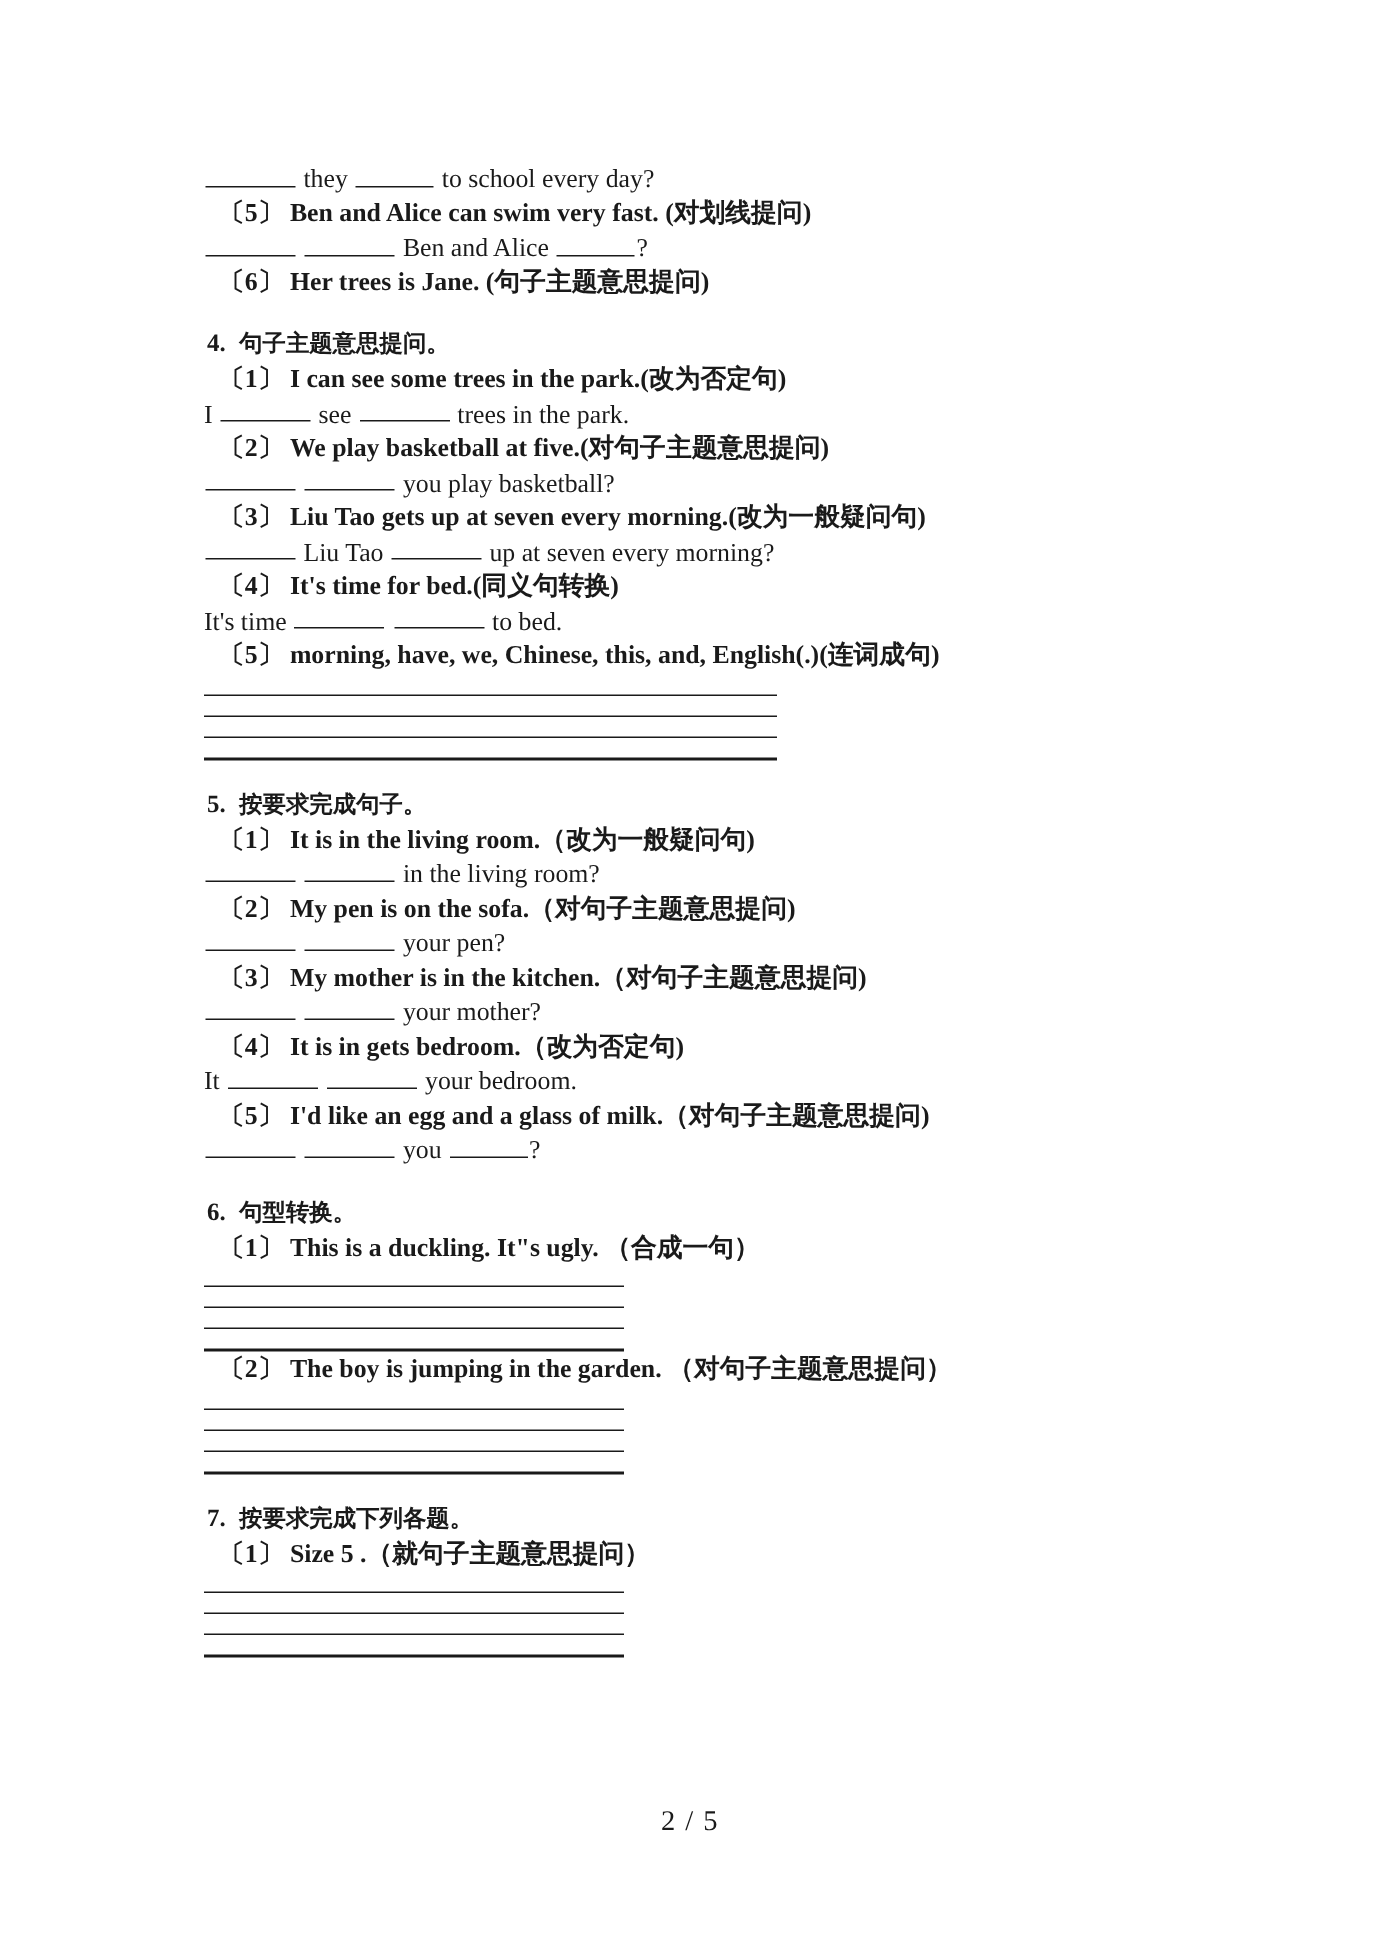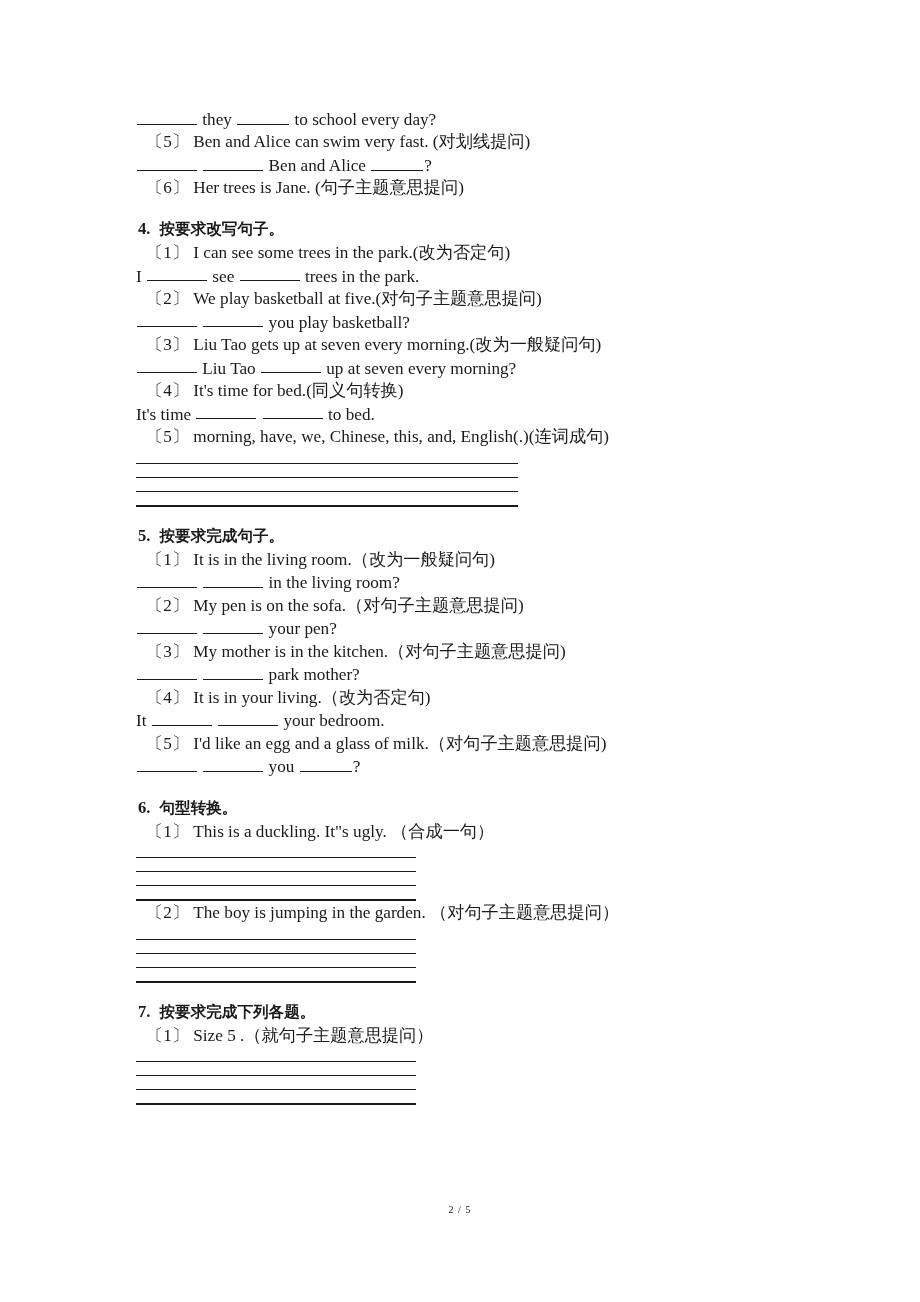--- a/index.html
+++ b/index.html
@@ -32,20 +32,21 @@
 
   
   .line {
     font-size: 17.2px;
     line-height: 22.6px;
     white-space: nowrap;
     letter-spacing: 0px;
   }
   .line.indent {
     padding-left: 10px;
+    font-weight: bold;
   }
   .line.flush {
     padding-left: 0px;
   }
 
   
   .section-head {
     font-family: "DejaVu Sans", "Liberation Sans", sans-serif;
     font-weight: bold;
     font-size: 15.6px;
@@ -89,21 +90,21 @@
   .rules.wide  { width: 382px; }
   .rules.narrow{ width: 280px; }
 
   
   .footer {
     position: absolute;
     left: 0;
     top: 1204px;
     width: 920px;
     text-align: center;
-    font-size: 10px;
+    font-size: 19px;
     font-family: "Liberation Serif", "DejaVu Serif", serif;
     letter-spacing: 1px;
     color: #1a1a1a;
   }
 </style>
 </head>
 <body>
 
 <div class="page">
   <div class="content">
@@ -125,21 +126,21 @@
       <span>Ben and Alice</span>
       <span class="blank b-md"></span><span>?</span>
     </div>
 
     <div class="line indent">
       <span>〔6〕</span>
       <span>Her trees is Jane. (句子主题意思提问)</span>
     </div>
 
     <div class="section-head">
-      <span class="num">4.</span><span class="gap"></span><span>按要求改写句子。</span>
+      <span class="num">4.</span><span class="gap"></span><span>句子主题意思提问。</span>
     </div>
 
     <div class="line indent">
       <span>〔1〕</span>
       <span>I can see some trees in the park.(改为否定句)</span>
     </div>
     <div class="line flush">
       <span>I</span>
       <span class="blank b-lg"></span>
       <span>see</span>
@@ -214,26 +215,26 @@
       <span>your pen?</span>
     </div>
 
     <div class="line indent">
       <span>〔3〕</span>
       <span>My mother is in the kitchen.（对句子主题意思提问)</span>
     </div>
     <div class="line flush">
       <span class="blank b-lg"></span>
       <span class="blank b-lg"></span>
-      <span>park mother?</span>
+      <span>your mother?</span>
     </div>
 
     <div class="line indent">
       <span>〔4〕</span>
-      <span>It is in your living.（改为否定句)</span>
+      <span>It is in gets bedroom.（改为否定句)</span>
     </div>
     <div class="line flush">
       <span>It</span>
       <span class="blank b-lg"></span>
       <span class="blank b-lg"></span>
       <span>your bedroom.</span>
     </div>
 
     <div class="line indent">
       <span>〔5〕</span>

